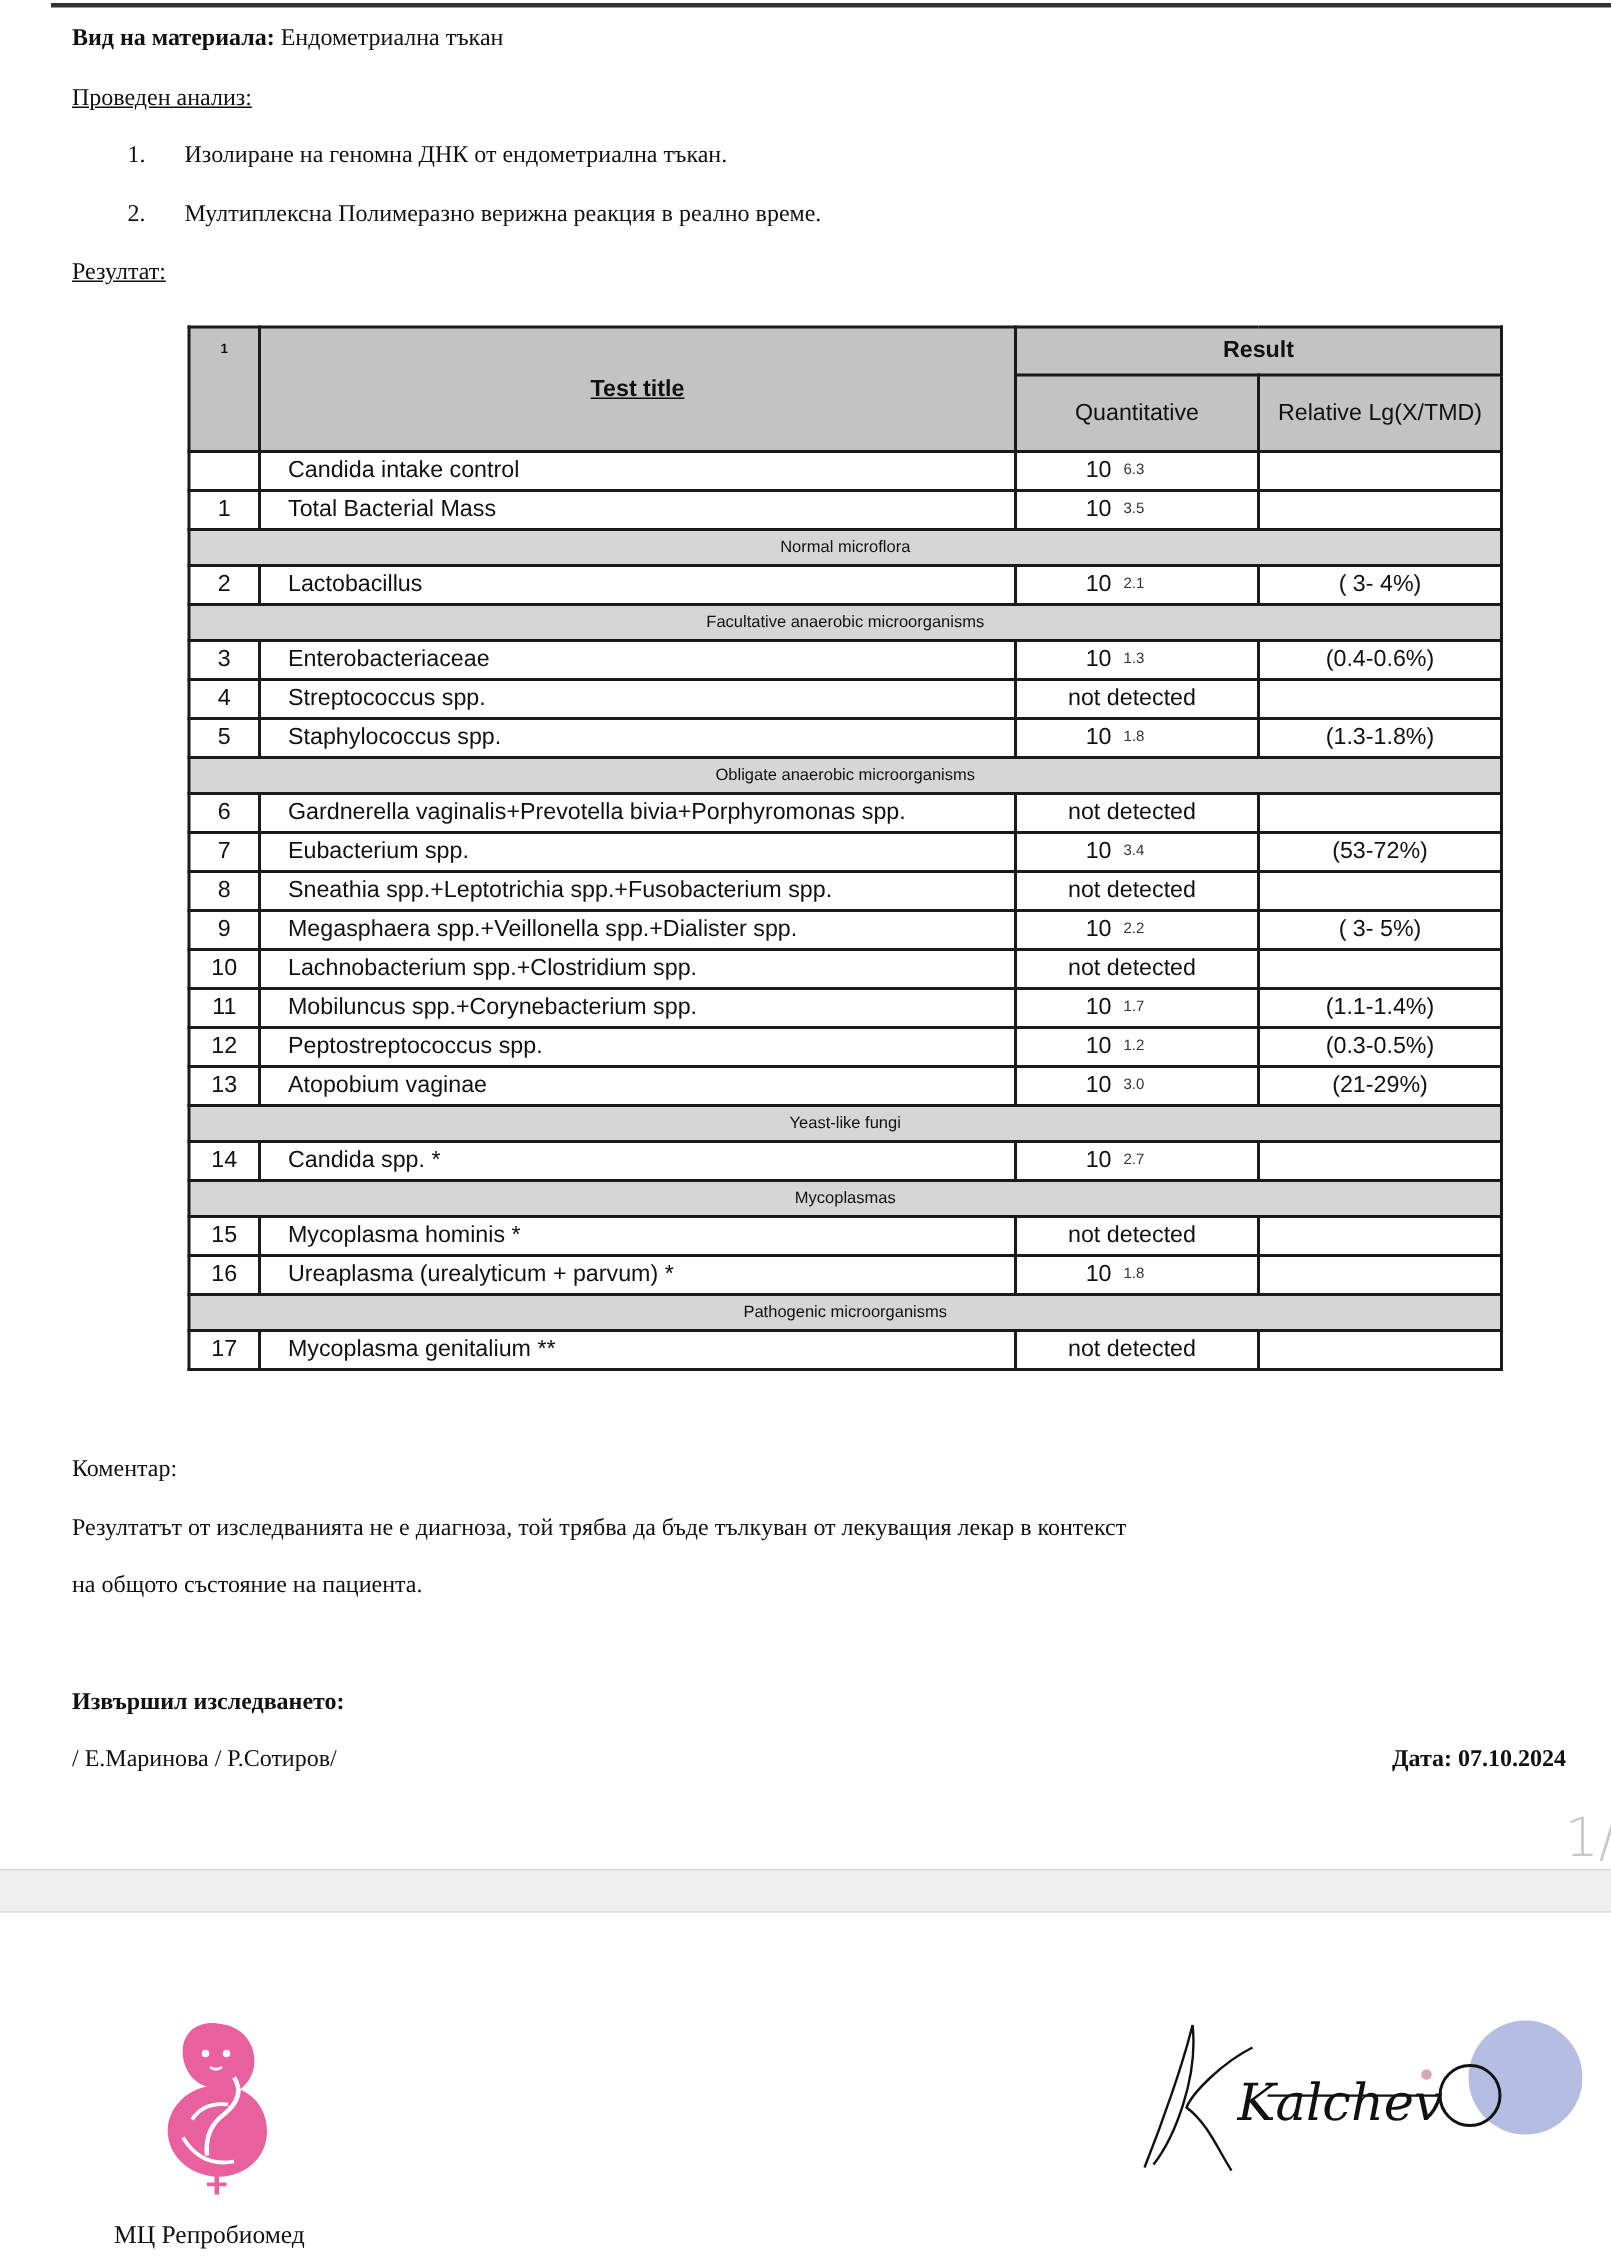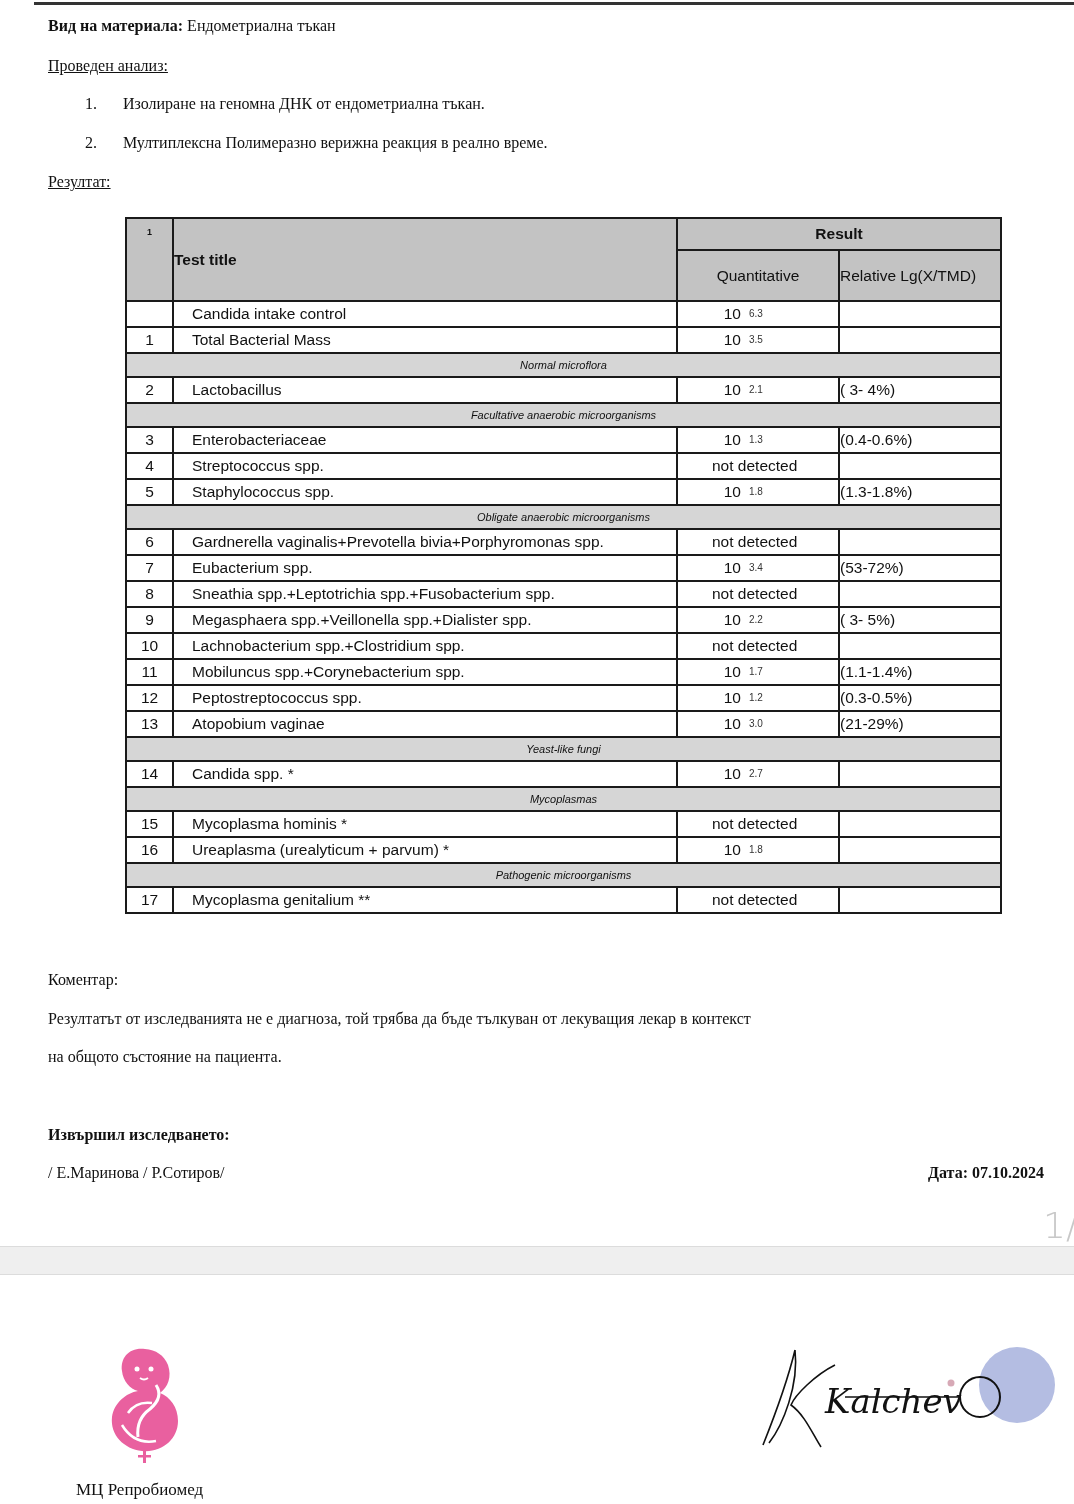--- a/index.html
+++ b/index.html
@@ -16,23 +16,23 @@
 
   
   .results { position: absolute; left: 125px; top: 217px; border-collapse: collapse;
     font-family: "Liberation Sans", "DejaVu Sans", sans-serif; font-size: 15.5px; color: #111; }
   .results td, .results th { border: 2px solid #1a1a1a; padding: 0; height: 24px; }
   .results th { background: #c3c3c3; font-weight: bold; }
   .results th.sub { font-weight: normal; }
   .c-num { width: 45px; text-align: center; }
   .c-title { width: 484px; text-align: left; padding-left: 18px !important; }
   .c-quant { width: 160px; }
-  .c-rel { width: 160px; text-align: left; margin-left: 48px; }
+  .c-rel { width: 160px; text-align: center; margin-left: 48px; }
   .hdr-num { font-size: 9px; vertical-align: top; }
-  .section td { background: #d6d6d6; text-align: center; font-size: 11px; height: 22px; font-style: italic; }
+  .section td { background: #d6d6d6; text-align: center; font-size: 11px; height: 22px; }
   .q { display: inline-block; width: 100%; text-align: left; }
   .q .base { display: inline-block; width: 63px; text-align: right; }
   .q .exp { font-size: 10px; margin-left: 8px; vertical-align: 2px; color: #333; }
   .q .nd { padding-left: 34px; }
 
   .page-num { position: absolute; left: 1043px; top: 1205px; font-family: "DejaVu Sans", sans-serif;
     font-size: 36px; color: #c8c8c8; font-weight: 300; }
   .page-gap { position: absolute; left: 0; top: 1246px; width: 1074px; height: 27px; background: #efefef;
     border-top: 1px solid #dcdcdc; border-bottom: 1px solid #dcdcdc; }
   .logo { position: absolute; left: 100px; top: 1345px; width: 90px; height: 120px; }
@@ -57,21 +57,21 @@
 <div class="serif-line" style="top:134px; left:85px;">
   <span class="li-num">2.</span><span>Мултиплексна Полимеразно верижна реакция в реално време.</span>
 </div>
 
 <div class="serif-line ul" style="top:173px;">Резултат:</div>
 
 <table class="results">
   <thead>
     <tr>
       <th class="c-num hdr-num" rowspan="2" style="padding-top:8px;">1</th>
-      <th class="c-title" rowspan="2" style="text-align:left; padding-left:0 !important;">Test title</th>
+      <th class="c-title" rowspan="2" style="text-align:center; padding-left:0 !important;text-decoration:underline;">Test title</th>
       <th colspan="2" style="height:30px;">Result</th>
     </tr>
     <tr>
       <th class="c-quant sub" style="height:49px;">Quantitative</th>
       <th class="c-rel sub">Relative Lg(X/TMD)</th>
     </tr>
   </thead>
   <tbody id="table-body">
       <tr>
         <td class="c-num"></td>

